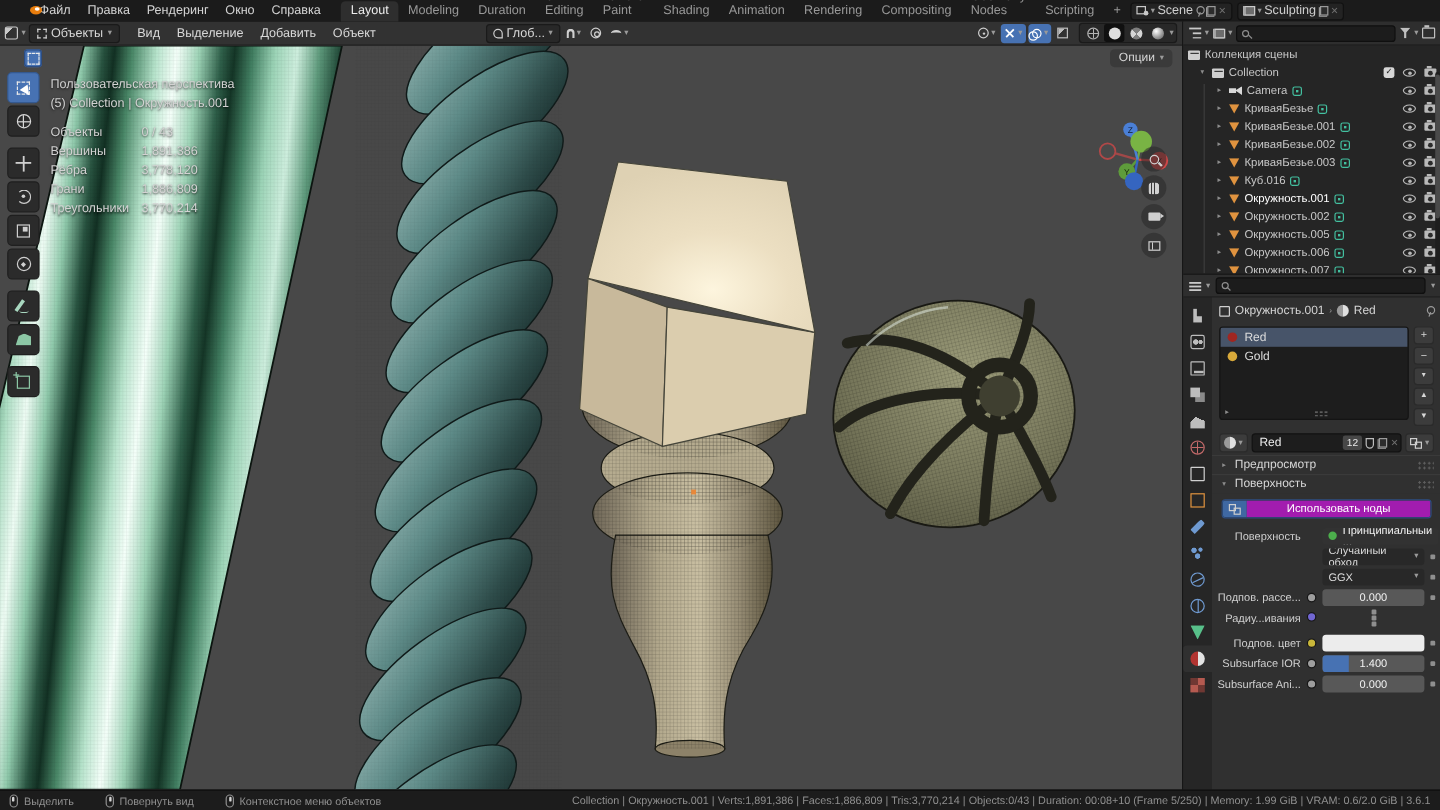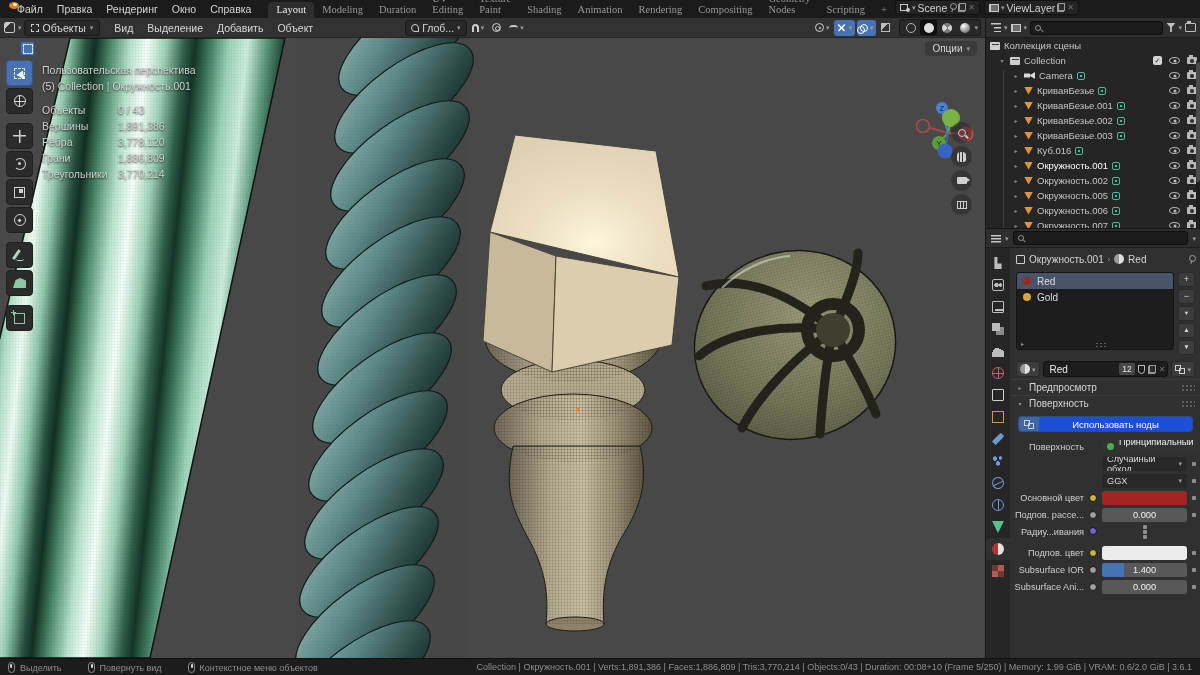--- a/index.html
+++ b/index.html
@@ -1,27 +1,27 @@
 <!DOCTYPE html>
 <html><head>
 <meta charset="utf-8">
 <style>
   *{margin:0;padding:0;box-sizing:border-box;}
   html,body{width:1200px;height:675px;overflow:hidden;background:#111;}
   body{font-family:"Liberation Sans","DejaVu Sans",sans-serif;-webkit-font-smoothing:antialiased;}
   .app{position:relative;width:1200px;height:675px;background:#1b1b1b;overflow:hidden;}
 
   
-  .topbar{position:absolute;left:0;top:0;width:950px;height:18px;background:#1b1b1b;display:flex;align-items:flex-start;font-size:10.5px;color:#d4d4d4;z-index:40;}
+  .topbar{position:absolute;left:0;top:0;width:950px;height:18px;background:#1b1b1b;display:flex;align-items:center;font-size:10.5px;color:#d4d4d4;z-index:40;padding-left:16px;}
   .logo{width:16px;height:12px;margin:0 4px 0 6px;position:relative;}
   .logo::before{content:"";position:absolute;width:10px;height:7px;border-radius:50%;background:#e87d0d;left:3px;top:2px;}
   .logo::after{content:"";position:absolute;width:4px;height:3px;border-radius:50%;background:#fff;left:7px;top:3px;}
   .menu{padding:0 7px;height:18px;display:flex;align-items:center;border-radius:3px;}
   .tabs{display:flex;align-items:flex-end;height:18px;margin-left:10px;}
-  .wtab{padding:2px 8px 3px;font-size:10.5px;color:#989898;border-radius:4px 4px 0 0;font-family:Liberation Serif, serif;}
+  .wtab{padding:2px 8px 3px;font-size:10.5px;color:#989898;border-radius:4px 4px 0 0;}
   .wtab.active{background:#2e2e2e;color:#ededed;}
   .topbar-right{margin-left:auto;display:flex;align-items:center;gap:4px;margin-right:4px;}
   .scene-pill,.layer-pill{display:flex;align-items:center;gap:2px;background:#232323;border:1px solid #111;border-radius:3px;height:15px;padding:0 4px;color:#cfcfcf;}
   .dim{color:#6f6f6f;}
   .i-scene{width:10px;height:8px;position:relative;}
   .i-scene::before{content:"";position:absolute;width:6px;height:5px;border:1px solid #c9c9c9;left:0;top:0;}
   .i-scene::after{content:"";position:absolute;width:4px;height:4px;border-radius:50%;background:#c9c9c9;right:0;bottom:0;}
   .i-photos{width:10px;height:8px;position:relative;}
   .i-photos::before{content:"";position:absolute;width:7px;height:6px;border:1px solid #c9c9c9;left:0;top:0;background:#4a4a4a;}
   .i-photos::after{content:"";position:absolute;width:7px;height:6px;border:1px solid #c9c9c9;right:0;bottom:0;background:#6d6d6d;}
@@ -179,21 +179,21 @@
   .name-field .nm{flex:1;}
   .chip{background:#474747;border-radius:2px;font-size:8.5px;padding:1px 3px;color:#e8e8e8;}
   .i-shield{width:7px;height:9px;border:1px solid #bdbdbd;border-radius:0 0 4px 4px;}
   .i-nodes{width:10px;height:9px;position:relative;}
   .i-nodes::before{content:"";position:absolute;left:0;top:0;width:4px;height:4px;border:1px solid #cfcfcf;}
   .i-nodes::after{content:"";position:absolute;right:0;bottom:0;width:4px;height:4px;border:1px solid #cfcfcf;}
   .phead{display:flex;align-items:center;height:16px;padding:0 6px;gap:5px;background:#303030;border-top:1px solid #3a3a3a;color:#d6d6d6;}
   .phead .grip{margin-left:auto;width:14px;height:8px;background:radial-gradient(#5e5e5e 1px,transparent 1px);background-size:4px 4px;}
   .use-nodes{display:flex;height:16px;border-radius:3px;overflow:hidden;margin:5px 8px 6px;border:1px solid #2c4d82;}
   .un-icon{width:20px;background:#3f68a2;display:flex;align-items:center;justify-content:center;}
-  .un-label{flex:1;background:#1d4ed8;color:#fff;display:flex;align-items:center;justify-content:center;font-size:9.5px;}
+  .un-label{flex:1;background:#a21caf;color:#fff;display:flex;align-items:center;justify-content:center;font-size:9.5px;}
   .prow{display:grid;grid-template-columns:70px 14px 1fr 10px;align-items:center;min-height:17px;padding:0 2px 0 4px;column-gap:2px;}
   .plabel{text-align:right;color:#cfcfcf;font-size:9.2px;white-space:nowrap;overflow:hidden;}
   .socket{width:8px;height:8px;border-radius:50%;border:1px solid #161616;justify-self:center;}
   .sock-y{background:#c9b73a;} .sock-g{background:#9e9e9e;} .sock-p{background:#7166d1;}
   .pfield{height:14px;border-radius:3px;background:#585858;color:#f2f2f2;font-size:9.2px;display:flex;align-items:center;justify-content:center;position:relative;overflow:hidden;}
   .pfield.drop{background:#282828;justify-content:space-between;padding:0 5px;color:#dcdcdc;}
   .pfield.shader{background:#323232;justify-content:flex-start;gap:5px;padding:0 5px;grid-column:3/5;}
   .gdot{width:7px;height:7px;border-radius:50%;background:#4cae4c;flex:none;}
   .dec{width:4px;height:4px;border-radius:1px;background:#8f8f8f;justify-self:center;}
   .vstack{display:grid;row-gap:1px;}
@@ -240,21 +240,21 @@
         <span class="i-scene"></span>
         <span class="caret">▾</span>
         <span>Scene</span>
         <span class="i-pin"></span>
         <span class="i-copy"></span>
         <span class="dim xg">✕</span>
       </div>
       <div class="layer-pill">
         <span class="i-photos"></span>
         <span class="caret">▾</span>
-        <span>ViewLayer</span>
+        <span>Sculpting</span>
         <span class="i-copy"></span>
         <span class="dim xg">✕</span>
       </div>
     </div>
   </div>
 
   <div class="vp-header">
     <span class="i-editor"></span>
     <span class="caret">▾</span>
     <div class="mode-pill">
@@ -823,26 +823,20 @@
         <div class="prow">
           <span class="plabel"></span>
             <span></span>
           <span class="pfield drop">
             <span>GGX</span>
             <span class="caret">▾</span>
           </span>
           <span class="dec"></span>
         </div>
         <div class="prow">
-          <span class="plabel">Основной цвет</span>
-          <span class="socket sock-y"></span>
-          <span class="pfield" style="background: rgb(163, 37, 34);"></span>
-          <span class="dec"></span>
-        </div>
-        <div class="prow">
           <span class="plabel">Подпов. рассе...</span>
           <span class="socket sock-g"></span>
           <span class="pfield">
               <span>0.000</span>
             </span>
           <span class="dec"></span>
         </div>
         <div class="prow" style="align-items:start;padding-top:1px;">
           <span class="plabel" style="margin-top:3px;">Радиу...ивания</span>
           <span class="socket sock-p" style="margin-top:3px;"></span>

